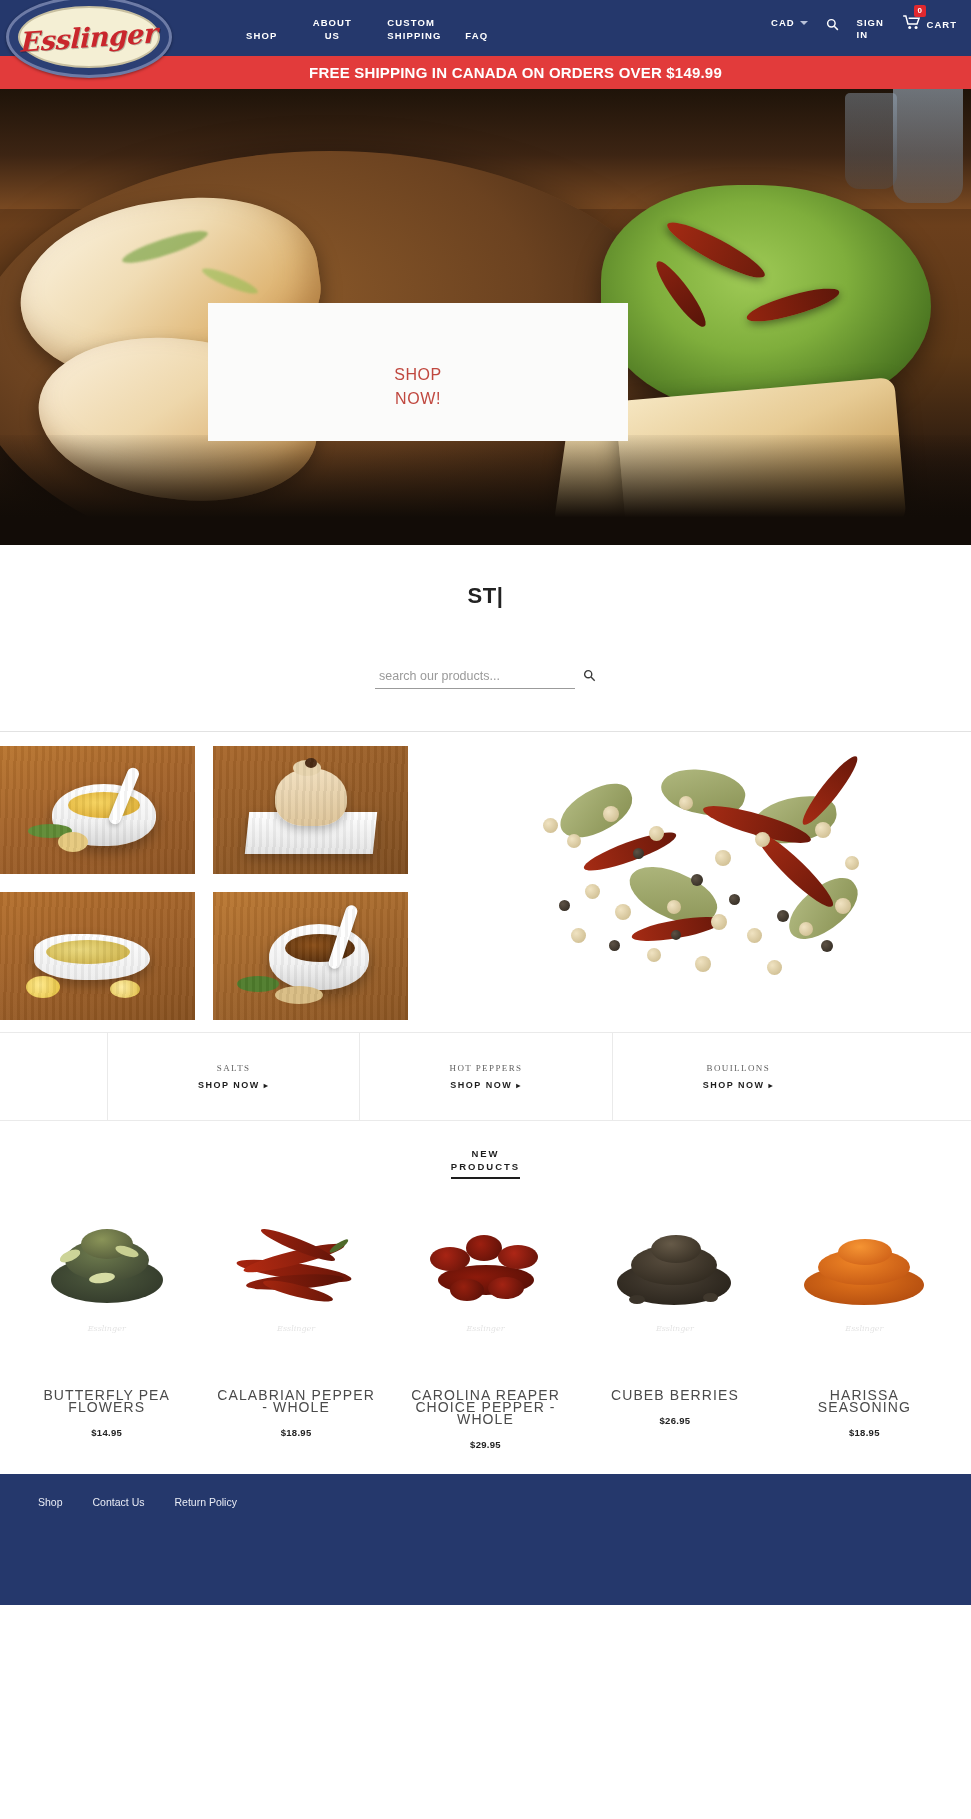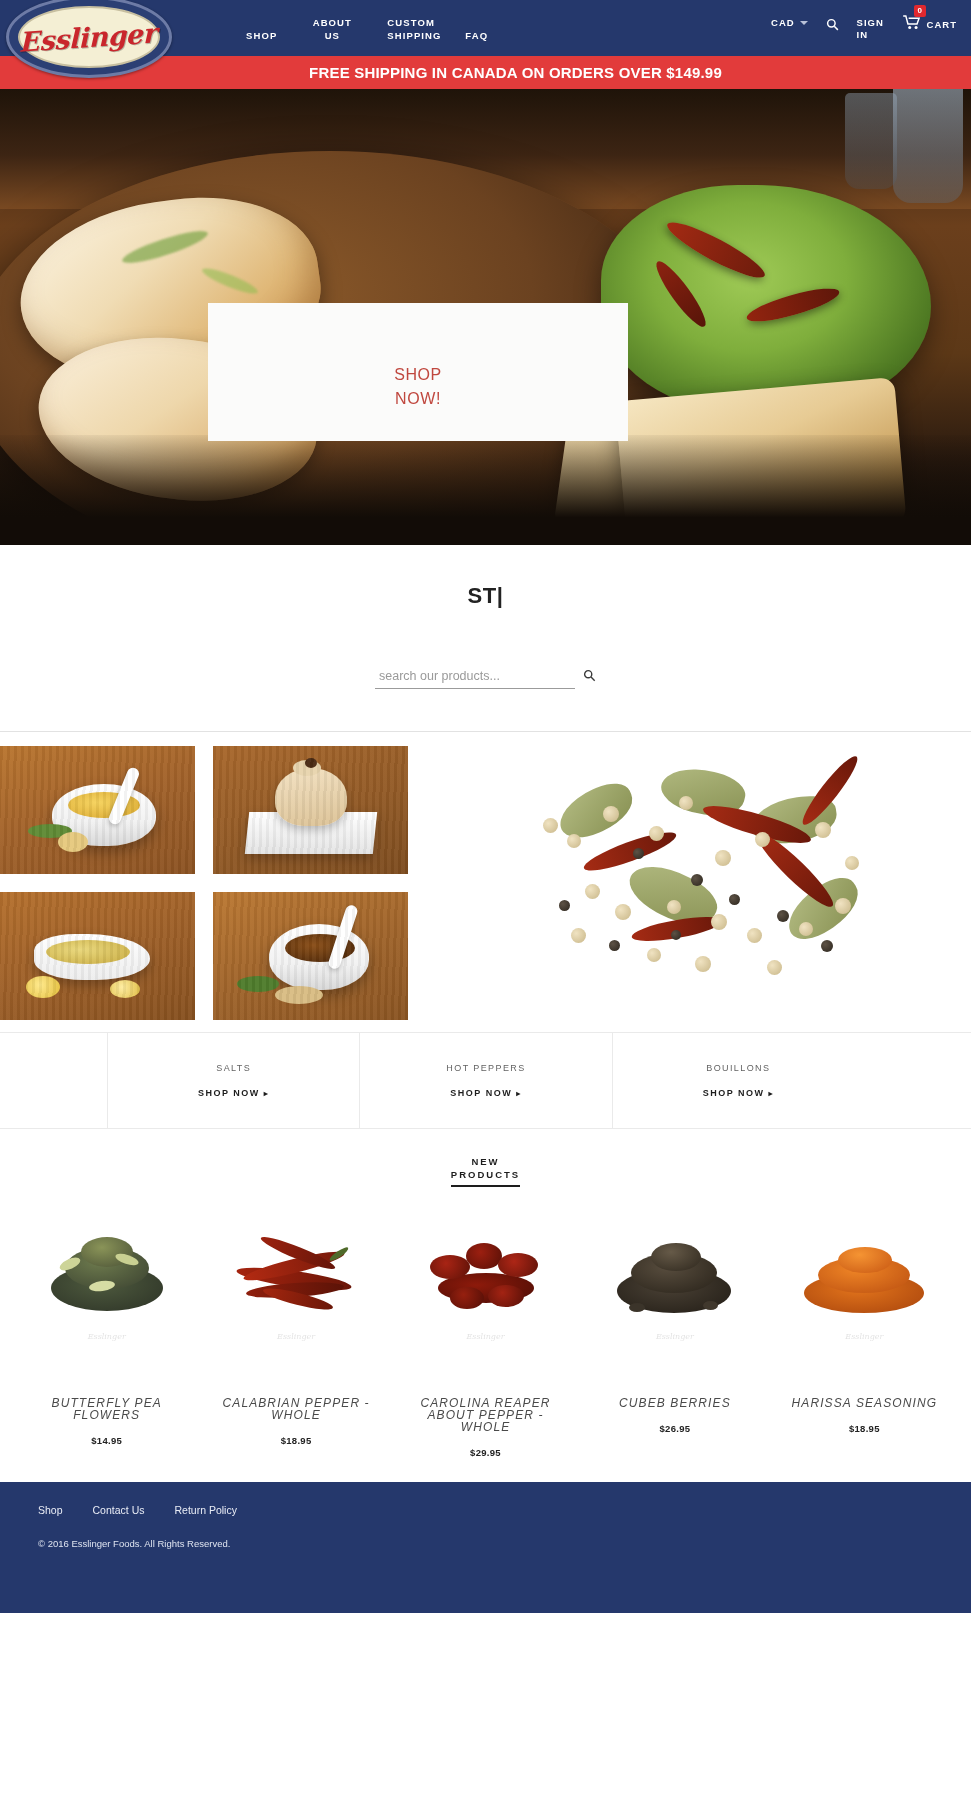--- a/index.html
+++ b/index.html
@@ -347,21 +347,22 @@
     text-align:center;
     padding: 30px 0 30px 0;
     border-left: 1px solid #eaeaea;
     cursor: pointer;
   }
   .coll:first-of-type { border-left: none; }
   .coll-title {
     font-size: 9px;
     color: #636363;
     letter-spacing: 1.4px;
-    margin-bottom: 15px;
+    margin-bottom: 7px;
+    font-family: Liberation Serif, serif;
   }
   .coll-cta {
     font-size: 9px;
     font-weight: bold;
     color: #1d1d1d;
     letter-spacing: 1.5px;
   }
   .coll-cta .arr { font-size: 8px; }
 
   
@@ -382,26 +383,25 @@
     gap: 0;
   }
   .prod { flex:1; text-align:center; cursor:pointer; }
   .prod-img {
     height: 120px;
     position: relative;
     margin: 0 12px;
   }
   .prod-name {
     margin-top: 62px;
-    font-size: 12px;
+    font-size: 14px;
     letter-spacing: 1.1px;
     color: #4a4a4a;
     line-height: 12px;
     padding: 0 12px;
-    font-style: italic;
   }
   .prod-price {
     margin-top: 14px;
     font-size: 9.5px;
     font-weight: bold;
     color: #222222;
     letter-spacing: .3px;
   }
   .pile { position:absolute; left:50%; top:14px; transform: translateX(-50%); width: 128px; height: 92px; }
   .pl { position:absolute; border-radius:50%; }
@@ -662,21 +662,21 @@
         <div class="pile">
           <div class="pl" style="left:16px;top:44px; width:96px; height:30px;background:radial-gradient(ellipse at 40% 40%,#8d1a0b,#4b0d05);"></div>
           <div class="pl" style="left:8px; top:26px; width:40px; height:24px;background:radial-gradient(circle at 40% 35%,#a82414,#5c1107);"></div>
           <div class="pl" style="left:44px;top:14px; width:36px; height:26px;background:radial-gradient(circle at 40% 35%,#9c1f10,#540f06);"></div>
           <div class="pl" style="left:76px;top:24px; width:40px; height:24px;background:radial-gradient(circle at 40% 35%,#ad2616,#5e1208);"></div>
           <div class="pl" style="left:28px;top:58px; width:34px; height:22px;background:radial-gradient(circle at 40% 35%,#96200f,#520e06);"></div>
           <div class="pl" style="left:66px;top:56px; width:36px; height:22px;background:radial-gradient(circle at 40% 35%,#a32313,#571007);"></div>
         </div>
         <span class="wm">Esslinger</span>
       </div>
-      <div class="prod-name">CAROLINA REAPER ABOUT PEPPER - WHOLE</div>
+      <div class="prod-name">CAROLINA REAPER CHOICE PEPPER - WHOLE</div>
       <div class="prod-price">$29.95</div>
     </div>
 
     <div class="prod">
       <div class="prod-img">
         <div class="pile">
           <div class="pl" style="left:6px; top:40px; width:114px;height:44px;background:radial-gradient(ellipse at 45% 38%,#4a4135,#211c15);"></div>
           <div class="pl" style="left:20px;top:24px; width:86px; height:40px;background:radial-gradient(ellipse at 42% 35%,#584d3e,#282219);"></div>
           <div class="pl" style="left:40px;top:14px; width:50px; height:28px;background:radial-gradient(ellipse at 40% 32%,#665a48,#2e271d);"></div>
           <div class="pl" style="left:18px;top:74px; width:16px; height:9px; background:#3b342a;"></div>
@@ -704,15 +704,14 @@
   </div>
 </div>
 
 <div class="footer">
   <div class="f-links">
     <span class="f-link">Shop</span>
     <span class="f-link">Contact Us</span>
     <span class="f-link">Return Policy</span>
   </div>
   <div class="f-copy">
-    <div>© 2016 Esslinger Foods. All Rights Reserved.</div>
   </div>
 </div>
 
 </body></html>

